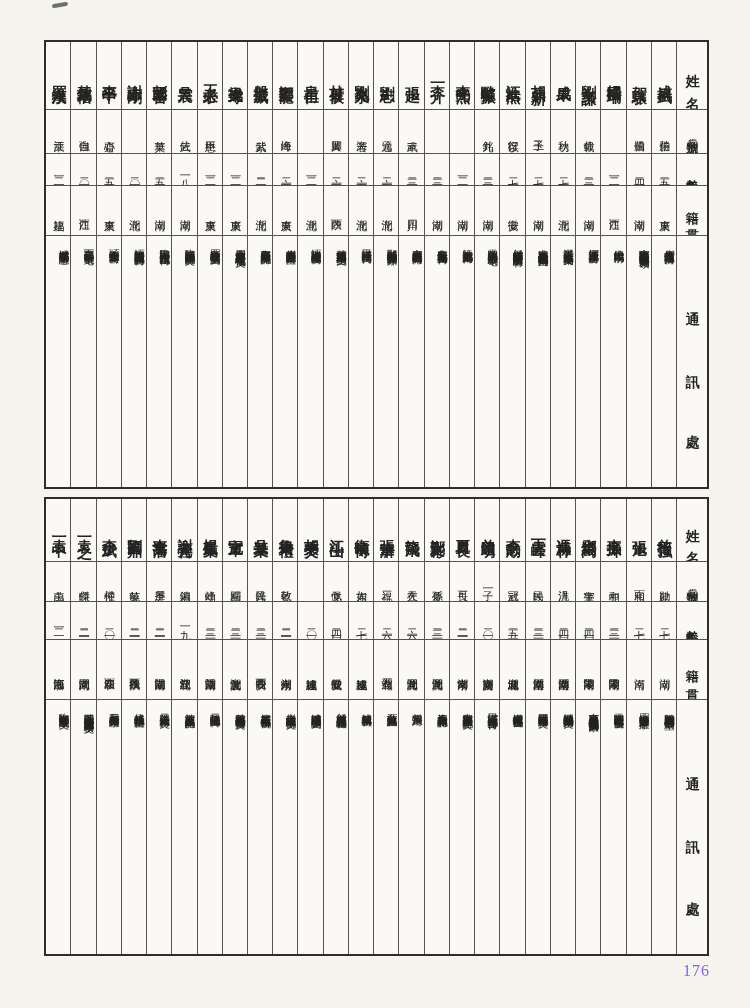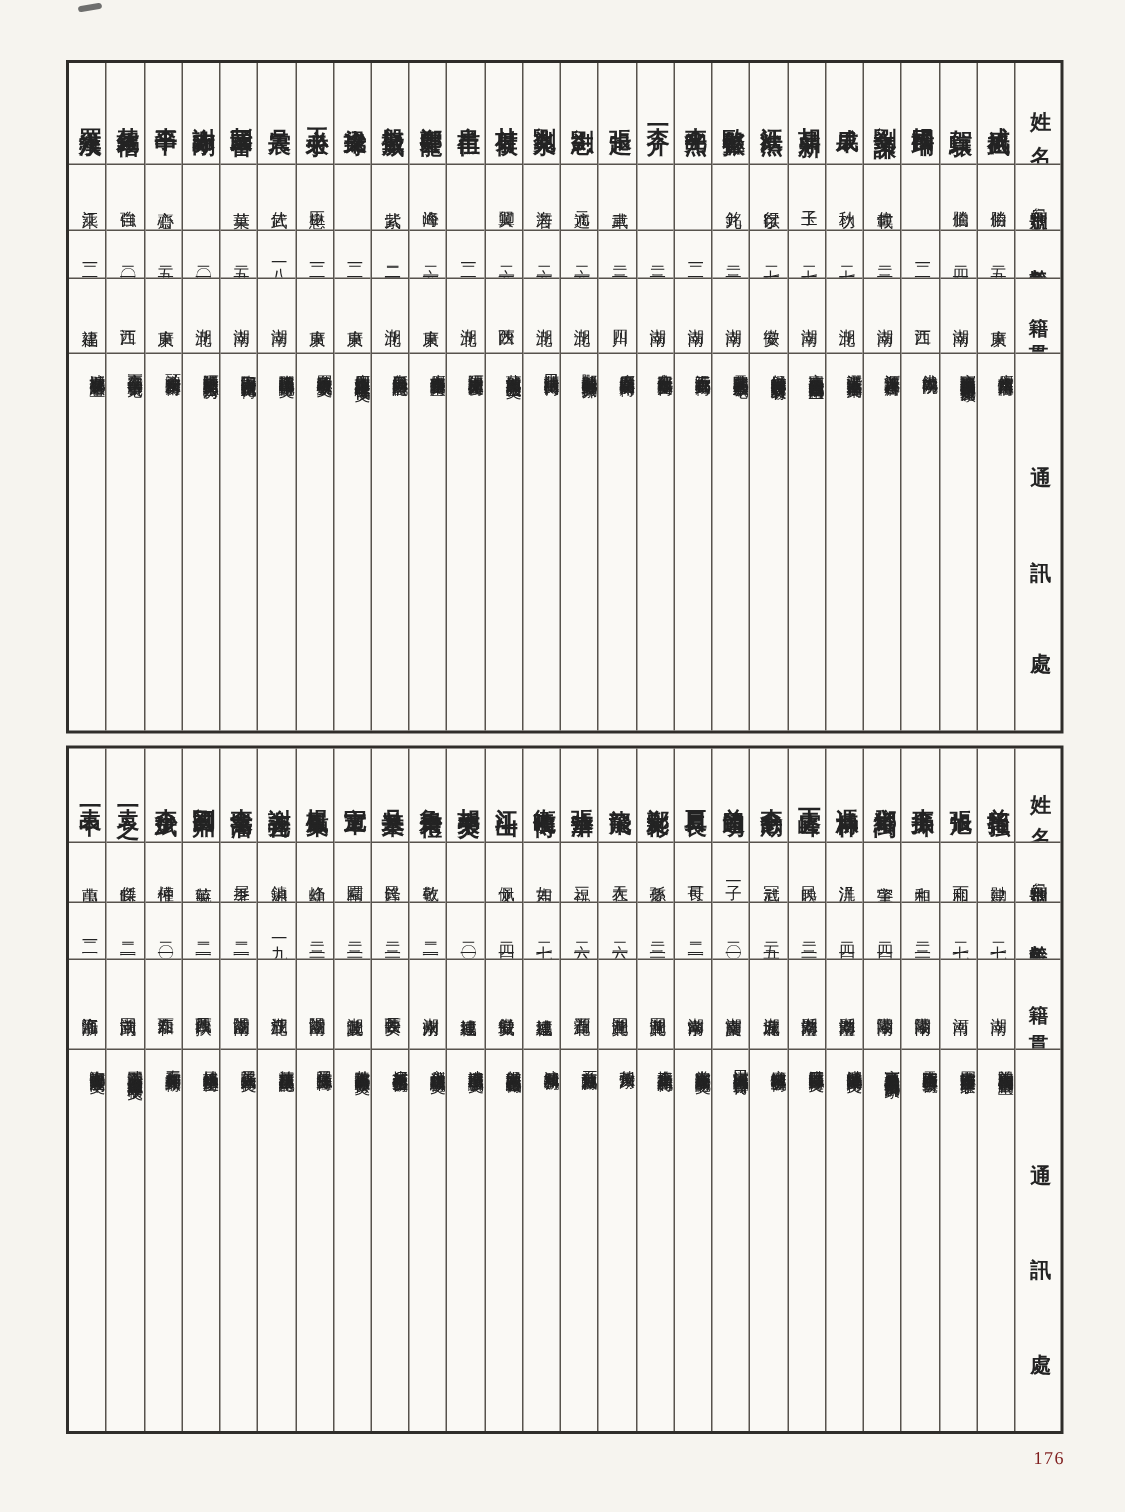--- a/index.html
+++ b/index.html
@@ -68,23 +68,23 @@
   }
   .cell.halias { flex-direction: row; justify-content: center; gap: 1px; }
   .cell.halias .sub  { font-size: 9px;  font-weight: normal; }
   .cell.halias .main { font-size: 12px; font-weight: bold; }
   .cell.hname  { font-size: 14px; }
   .cell.hnative{ font-size: 13px; }
   .cell.hage   { font-size: 12px; }
   .pageno {
     position: absolute;
     right: 40px; bottom: 28px;
-    font-size: 12px;
+    font-size: 16px;
     letter-spacing: 1px;
-    color: #7f1d1d;
+    color: #8b5cf6;
   }
 </style>
 </head>
 <body>
 
 <div class="scan-artifact"></div>
 
 <div class="jtable top">
     <div class="col hcol">
       <div class="cell name hname spread">

